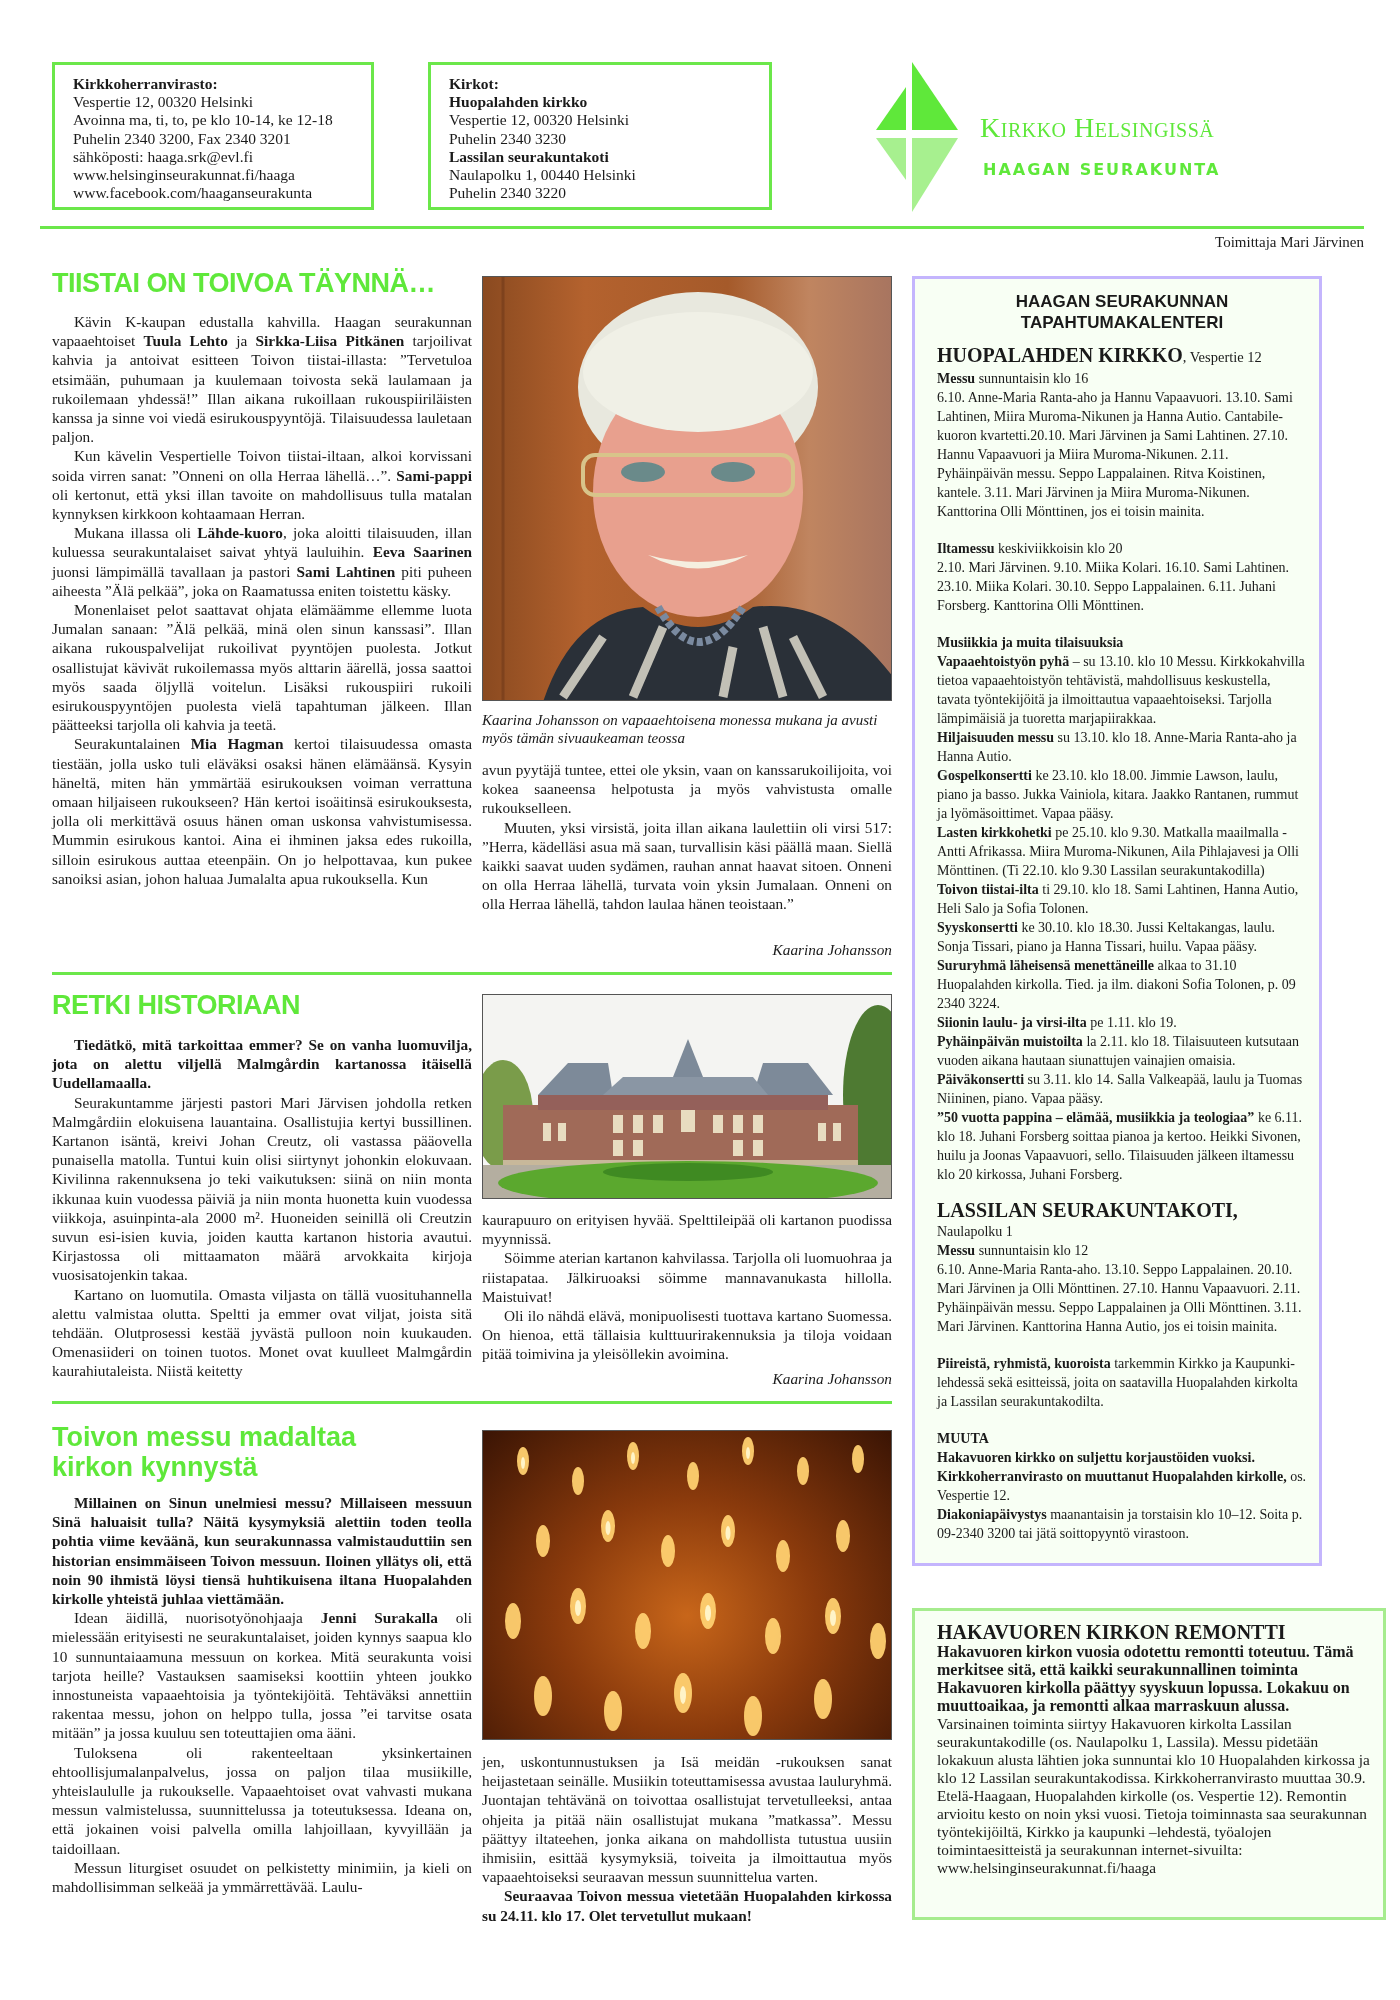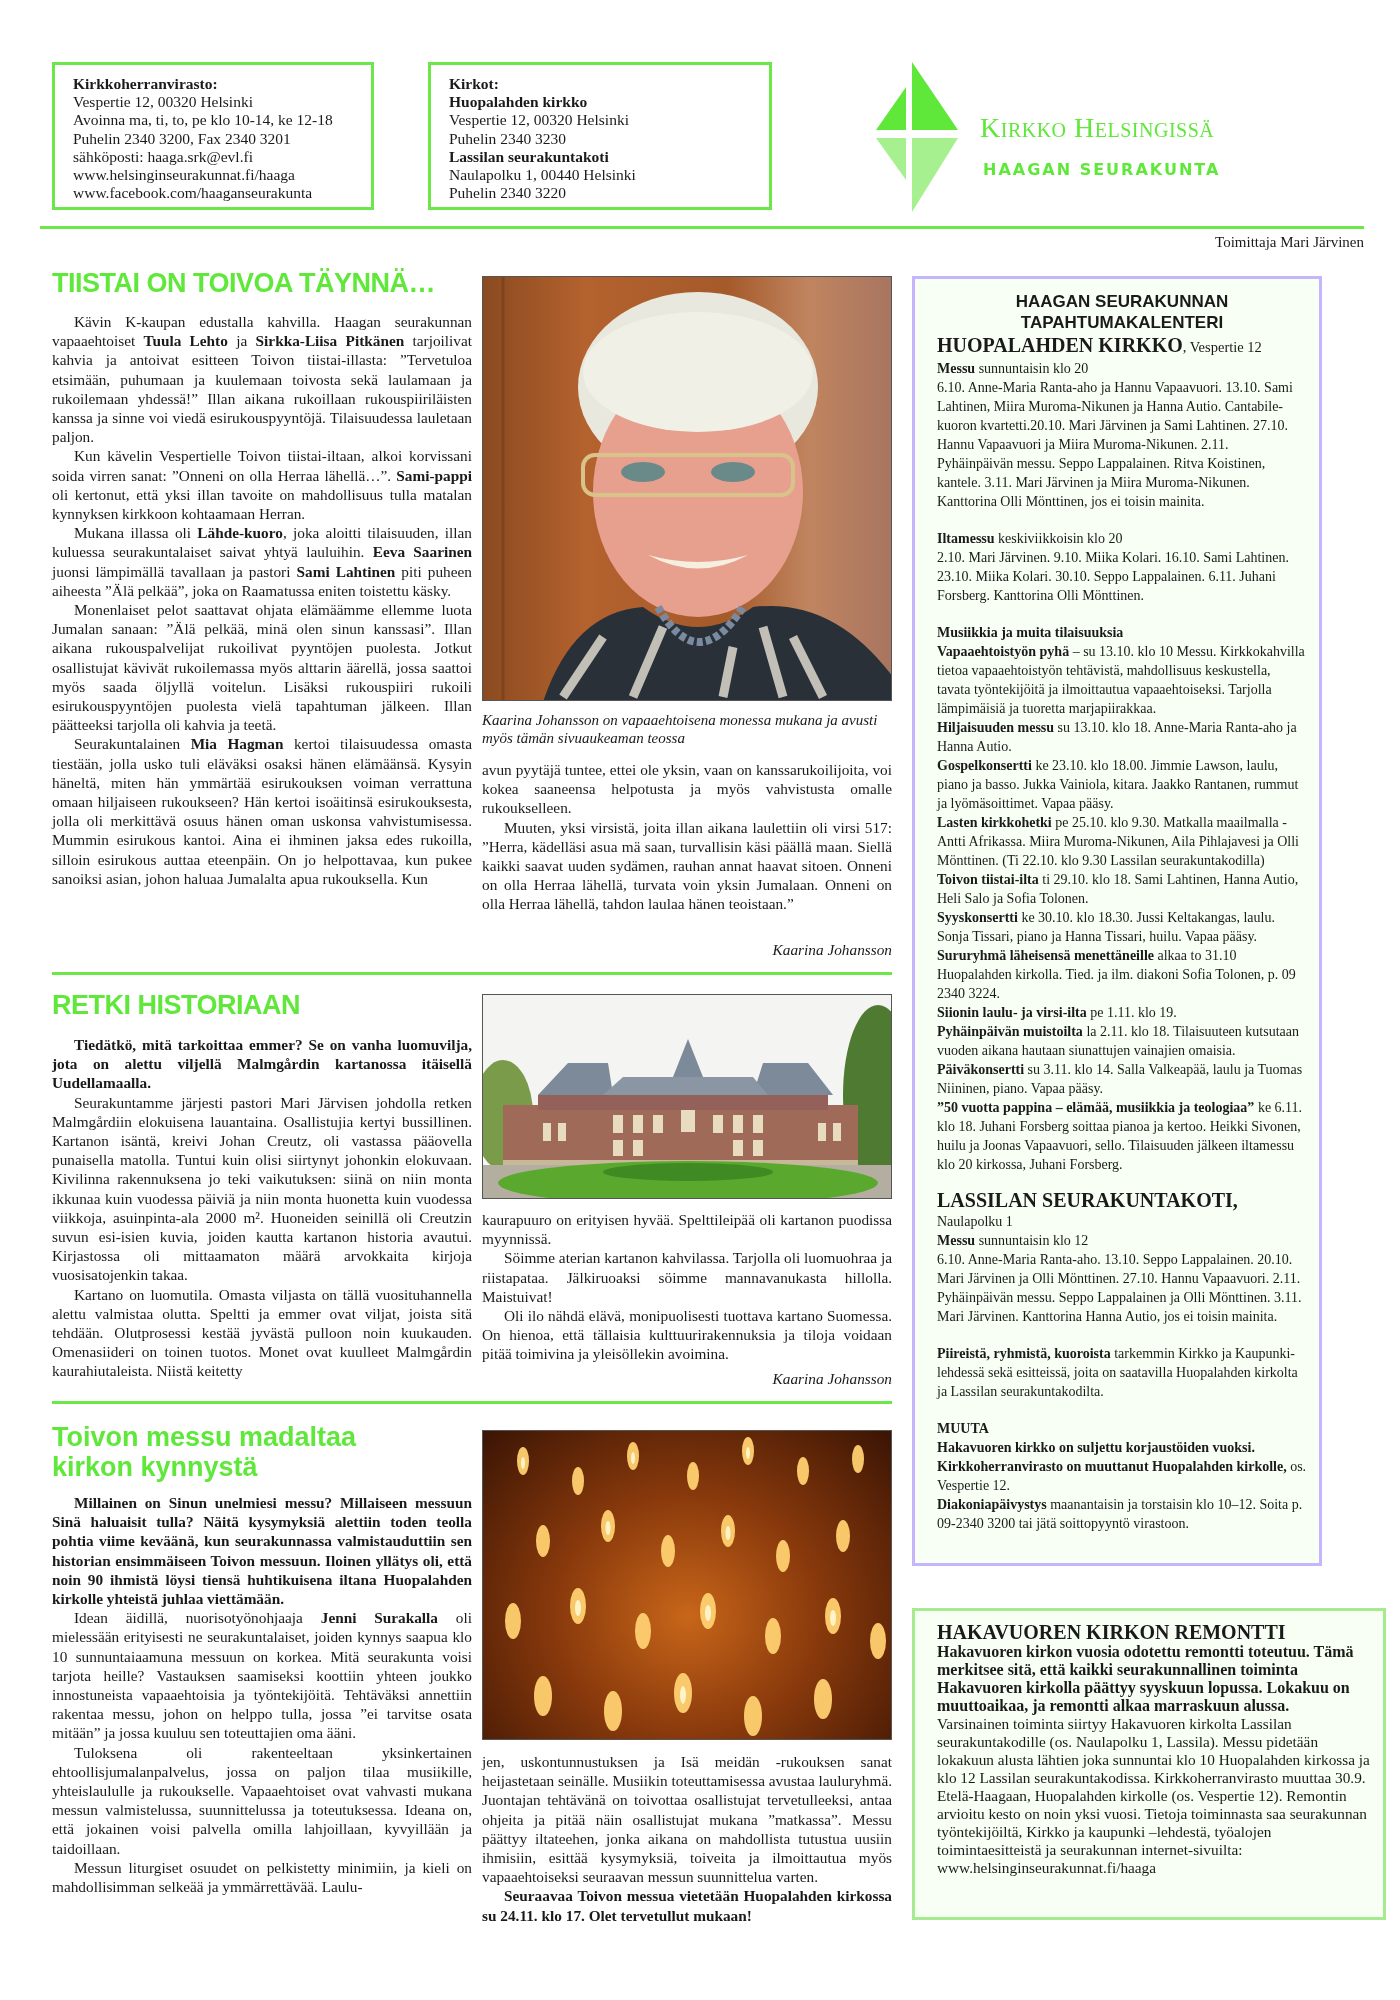--- a/index.html
+++ b/index.html
@@ -11,21 +11,21 @@
   .headline { font-family: "Liberation Sans", "DejaVu Sans", sans-serif; font-weight: bold; color: #5fe83a; letter-spacing: -0.5px; }
   .body-text { font-size: 15.3px; line-height: 19.2px; text-align: justify; hyphens: manual; }
   .body-text p { text-indent: 22px; }
   .body-text p.noind { text-indent: 0; }
   .body-text b { font-weight: bold; }
   .caption { font-style: italic; font-size: 15px; line-height: 17.5px; }
   .sig { font-style: italic; text-align: right; font-size: 15.3px; line-height: 19px; }
   .photo { border: 1px solid #555; overflow: hidden; }
   .cal { border: 3px solid #c4b5fd; background: #f8fff4; padding: 6px 12px 10px 22px; font-size: 14px; line-height: 19px; }
   .cal .caltitle { font-family: "Liberation Sans", sans-serif; font-weight: bold; font-size: 17px; line-height: 21px; text-align: center; }
-  .cal .venue { font-size: 20px; font-weight: bold; line-height: 24px; }
+  .cal .venue { font-size: 20px; font-weight: bold; line-height: 24px; margin-top: 10px; }
   .cal .venue span { font-size: 14.5px; font-weight: normal; }
   .cal .gap { height: 18px; }
   .remontti { border: 3px solid #a6ec8e; background: #f8fff4; padding: 10px 12px 12px 22px; }
   .remontti .rtitle { font-size: 20px; font-weight: bold; line-height: 22px; }
   .remontti .rlead { font-size: 16px; font-weight: bold; line-height: 18px; }
   .remontti .rbody { font-size: 15.3px; line-height: 18px; }
 </style>
 </head>
 <body>
 
@@ -213,21 +213,21 @@
 <div class="abs body-text" style="left:482px;top:1752px;width:410px;">
   <p class="noind">jen, uskontunnustuksen ja Isä meidän -rukouksen sanat heijastetaan seinälle. Musiikin toteuttamisessa avustaa lauluryhmä. Juontajan tehtävänä on toivottaa osallistujat tervetulleeksi, antaa ohjeita ja pitää näin osallistujat mukana ”matkassa”. Messu päättyy iltateehen, jonka aikana on mahdollista tutustua uusiin ihmisiin, esittää kysymyksiä, toiveita ja ilmoittautua myös vapaaehtoiseksi seuraavan messun suunnittelua varten.</p>
   <p style="font-weight:bold;">Seuraavaa Toivon messua vietetään Huopalahden kirkossa su 24.11. klo 17. Olet tervetullut mukaan!</p>
 </div>
 
 <div class="abs cal" style="left:912px;top:276px;width:410px;height:1290px;">
   <div class="caltitle" style="margin-top:6px;">HAAGAN SEURAKUNNAN</div>
   <div class="caltitle">TAPAHTUMAKALENTERI</div>
 
   <div class="venue"><span style="font-size:20px;font-weight:bold;">HUOPALAHDEN KIRKKO</span><span>, Vespertie 12</span></div>
-  <div><b>Messu</b><span> sunnuntaisin klo 20</span></div>
+  <div><b>Messu</b><span> sunnuntaisin klo 16</span></div>
   <div>6.10. Anne-Maria Ranta-aho ja Hannu Vapaavuori. 13.10. Sami Lahtinen, Miira Muroma-Nikunen ja Hanna Autio. Cantabile-kuoron kvartetti.20.10. Mari Järvinen ja Sami Lahtinen. 27.10. Hannu Vapaavuori ja Miira Muroma-Nikunen. 2.11. Pyhäinpäivän messu. Seppo Lappalainen. Ritva Koistinen, kantele. 3.11. Mari Järvinen ja Miira Muroma-Nikunen. Kanttorina Olli Mönttinen, jos ei toisin mainita.</div>
   <div class="gap"></div>
   <div><b>Iltamessu</b><span> keskiviikkoisin klo 20</span></div>
   <div>2.10. Mari Järvinen. 9.10. Miika Kolari. 16.10. Sami Lahtinen. 23.10. Miika Kolari. 30.10. Seppo Lappalainen. 6.11. Juhani Forsberg. Kanttorina Olli Mönttinen.</div>
   <div class="gap"></div>
   <div style="font-weight:bold;">Musiikkia ja muita tilaisuuksia</div>
   <div>
     <div><b>Vapaaehtoistyön pyhä</b><span> – su 13.10. klo 10 Messu. Kirkkokahvilla tietoa vapaaehtoistyön tehtävistä, mahdollisuus keskustella, tavata työntekijöitä ja ilmoittautua vapaaehtoiseksi. Tarjolla lämpimäisiä ja tuoretta marjapiirakkaa.</span></div>
     <div><b>Hiljaisuuden messu</b><span> su 13.10. klo 18. Anne-Maria Ranta-aho ja Hanna Autio.</span></div>
     <div><b>Gospelkonsertti</b><span> ke 23.10. klo 18.00. Jimmie Lawson, laulu, piano ja basso. Jukka Vainiola, kitara. Jaakko Rantanen, rummut ja lyömäsoittimet.  Vapaa pääsy.</span></div>

